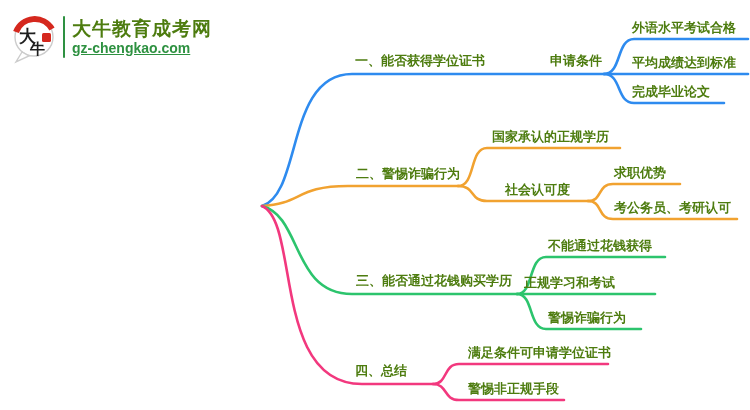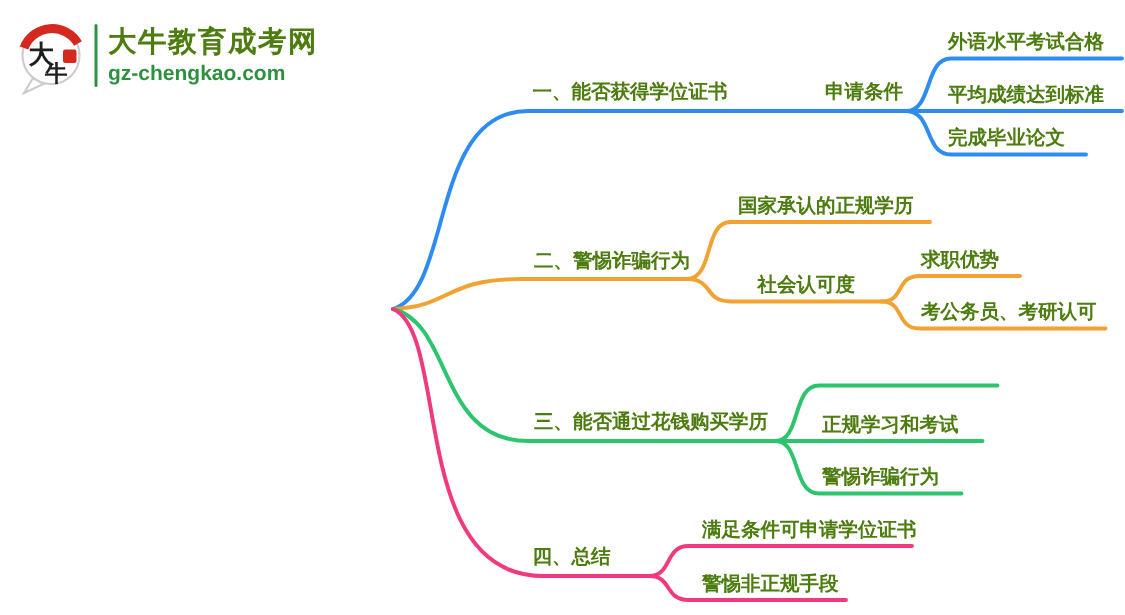--- a/index.html
+++ b/index.html
@@ -9,21 +9,21 @@
   svg.lines{position:absolute;left:0;top:0;width:750px;height:410px;}
   .node{position:absolute;white-space:nowrap;color:#4d7c0f;
         font-size:13px;font-weight:600;line-height:1.2;}
   .root-topic{font-size:13px;letter-spacing:-0.6px;color:#333;}
   
   .logo{position:absolute;left:10px;top:10px;display:flex;align-items:center;}
   .logo-mark{width:50px;height:54px;}
   .logo-divider{width:2px;height:42px;margin:0 7px 0 3px;border-radius:1px;}
   .logo-text{display:flex;flex-direction:column;justify-content:center;}
   .logo-title{font-size:19px;font-weight:bold;letter-spacing:1px;line-height:1.15;}
-  .logo-domain{font-size:14px;font-weight:bold;line-height:1.15;}
+  .logo-domain{font-size:14px;font-weight:bold;line-height:1.15;text-decoration:underline;}
 </style>
 </head>
 <body>
 
 <div id="stage">
 
   <svg class="lines" viewBox="0 0 750 410" fill="none" stroke-linecap="round" stroke-linejoin="round">
     <g stroke-width="2.6" stroke="#2e8bef">
       <path d="M262,206 C302,194 286,74 352,74 L604,74"></path>
       <path d="M604,74 C622,74 616,39 634,39 L748,39"></path>
@@ -73,20 +73,21 @@
   <div class="node" style="left:632px;top:55px;">平均成绩达到标准</div>
   <div class="node" style="left:632px;top:84px;font-family:Liberation Serif, serif;">完成毕业论文</div>
 
   <div class="node" style="left:356px;top:166px;">二、警惕诈骗行为</div>
   <div class="node" style="left:492px;top:129px;">国家承认的正规学历</div>
   <div class="node" style="left:505px;top:182px;">社会认可度</div>
   <div class="node" style="left:614px;top:165px;">求职优势</div>
   <div class="node" style="left:614px;top:200px;">考公务员、考研认可</div>
 
   <div class="node" style="left:356px;top:273px;">三、能否通过花钱购买学历</div>
-  <div class="node" style="left:548px;top:275px;text-align:center;">正规学习和考试</div>
+  <div class="node" style="left:548px;top:238px;">不能通过花钱获得</div>
+  <div class="node" style="left:524px;top:275px;text-align:center;">正规学习和考试</div>
   <div class="node" style="left:548px;top:310px;">警惕诈骗行为</div>
 
   <div class="node" style="left:355px;top:363px;">四、总结</div>
   <div class="node" style="left:468px;top:345px;">满足条件可申请学位证书</div>
   <div class="node" style="left:468px;top:381px;">警惕非正规手段</div>
 
 </div>
 
 </body></html>

